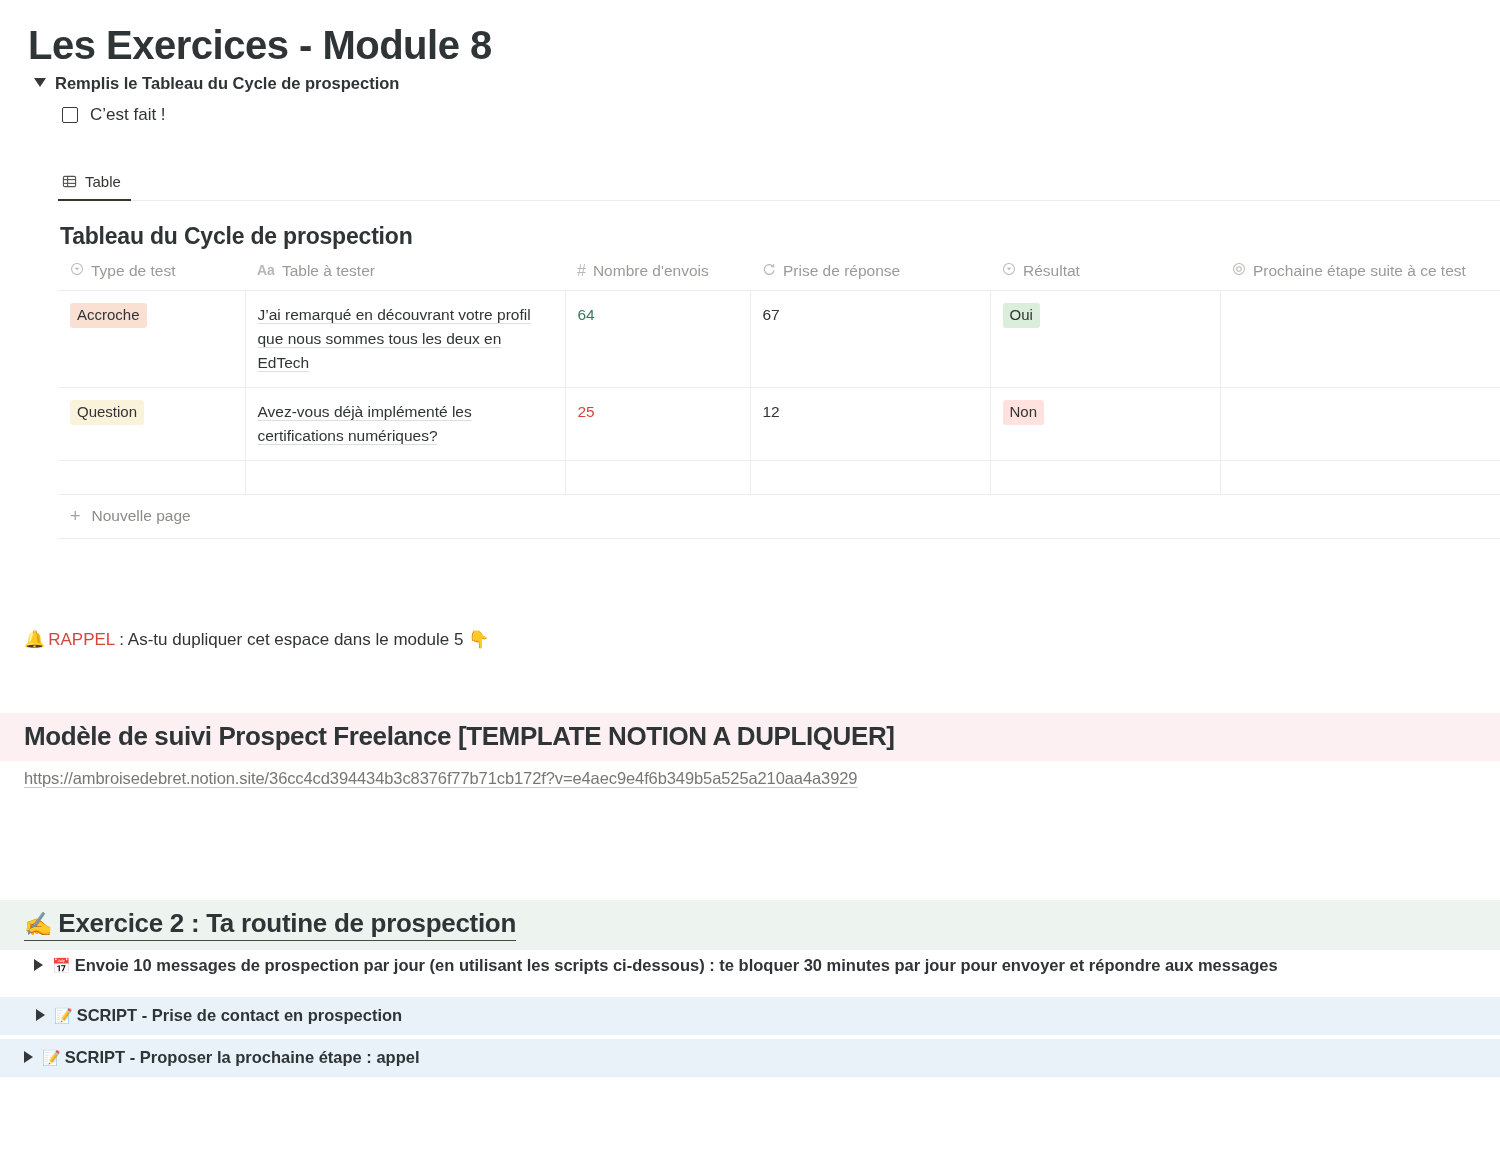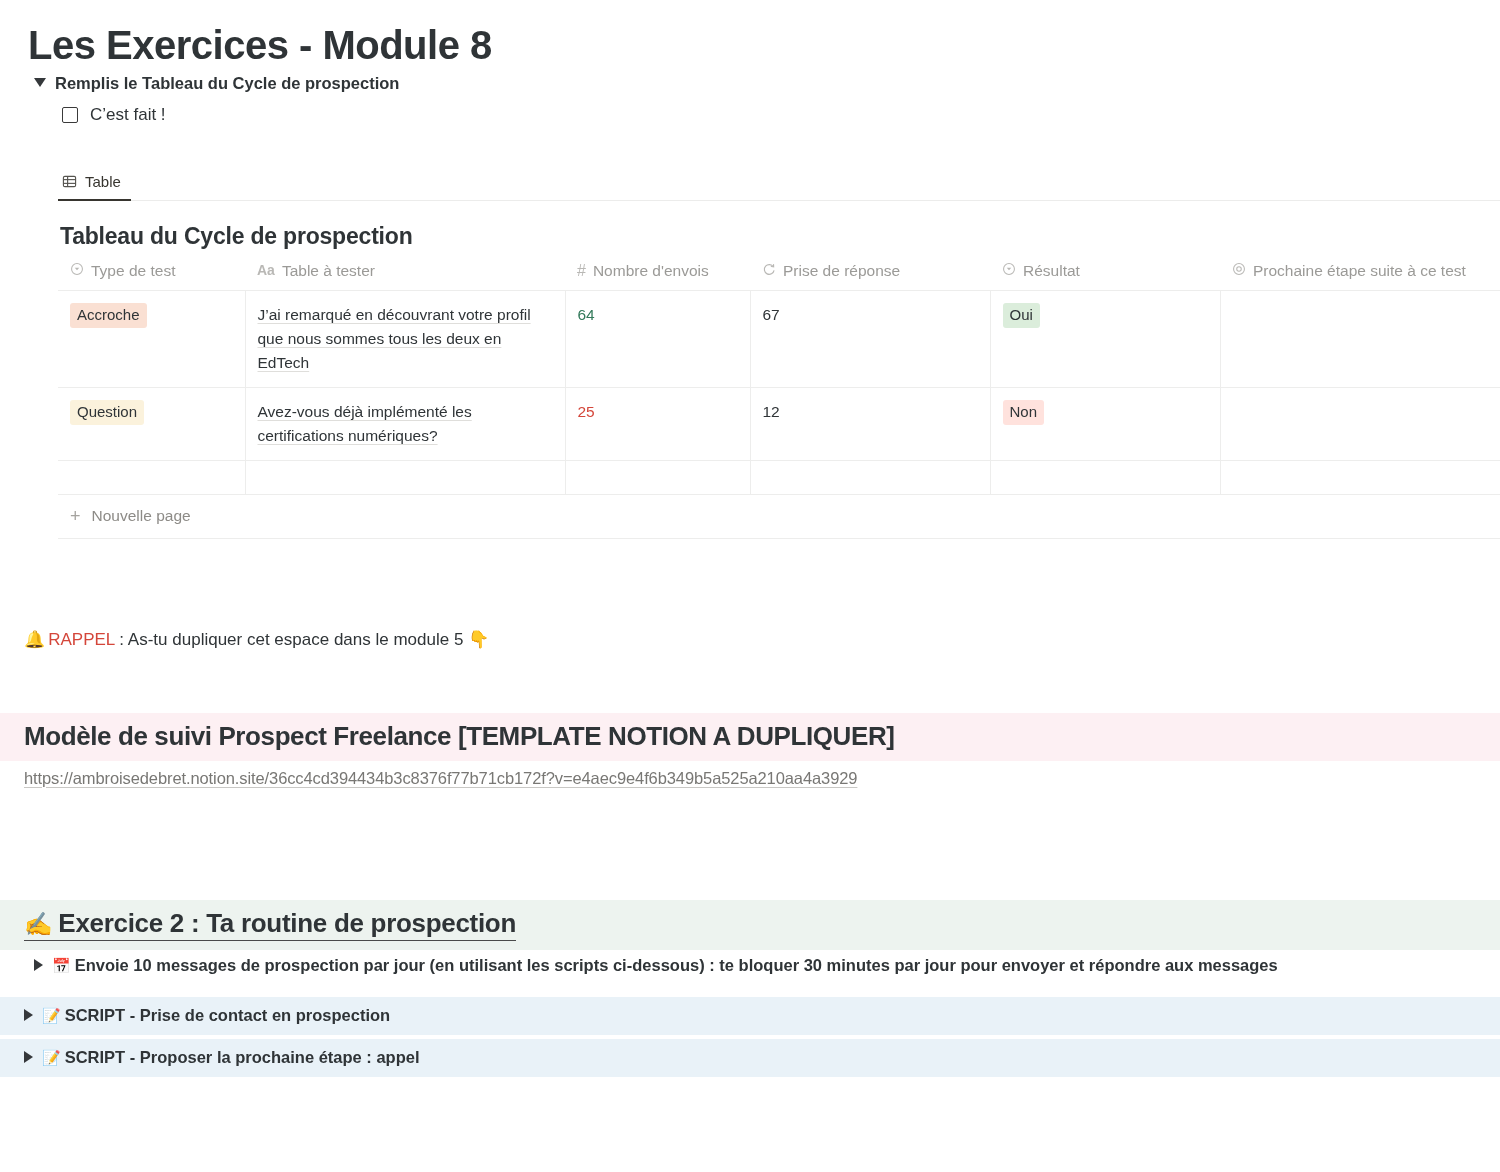--- a/index.html
+++ b/index.html
@@ -360,21 +360,21 @@
     <span class="h-exercice"><span class="emo">✍️</span><span>Exercice 2 : Ta routine de prospection</span></span>
   </div>
 
   <div class="toggle-row" style="padding-left:34px;">
     <span class="tri tri-right"></span>
     <span class="toggle-label"><span class="toggle-emo">📅</span><span>Envoie 10 messages de prospection par jour (en utilisant les scripts ci-dessous) : te bloquer 30 minutes par jour pour envoyer et répondre aux messages</span></span>
   </div>
 
   <div class="spacer-2"></div>
 
-  <div class="band band-blue script-band" style="padding-left:24px;padding-top:7px;padding-bottom:8px;">
+  <div class="band band-blue script-band" style="padding-left:36px;padding-top:7px;padding-bottom:8px;">
     <div class="toggle-row" style="padding:0;">
       <span class="tri tri-right"></span>
       <span class="toggle-label"><span class="toggle-emo">📝</span><span>SCRIPT - Prise de contact en prospection</span></span>
     </div>
   </div>
 
   <div class="band band-blue script-band" style="padding-left:24px;padding-top:7px;padding-bottom:8px;">
     <div class="toggle-row" style="padding:0;">
       <span class="tri tri-right"></span>
       <span class="toggle-label"><span class="toggle-emo">📝</span><span>SCRIPT - Proposer la prochaine étape : appel</span></span>

